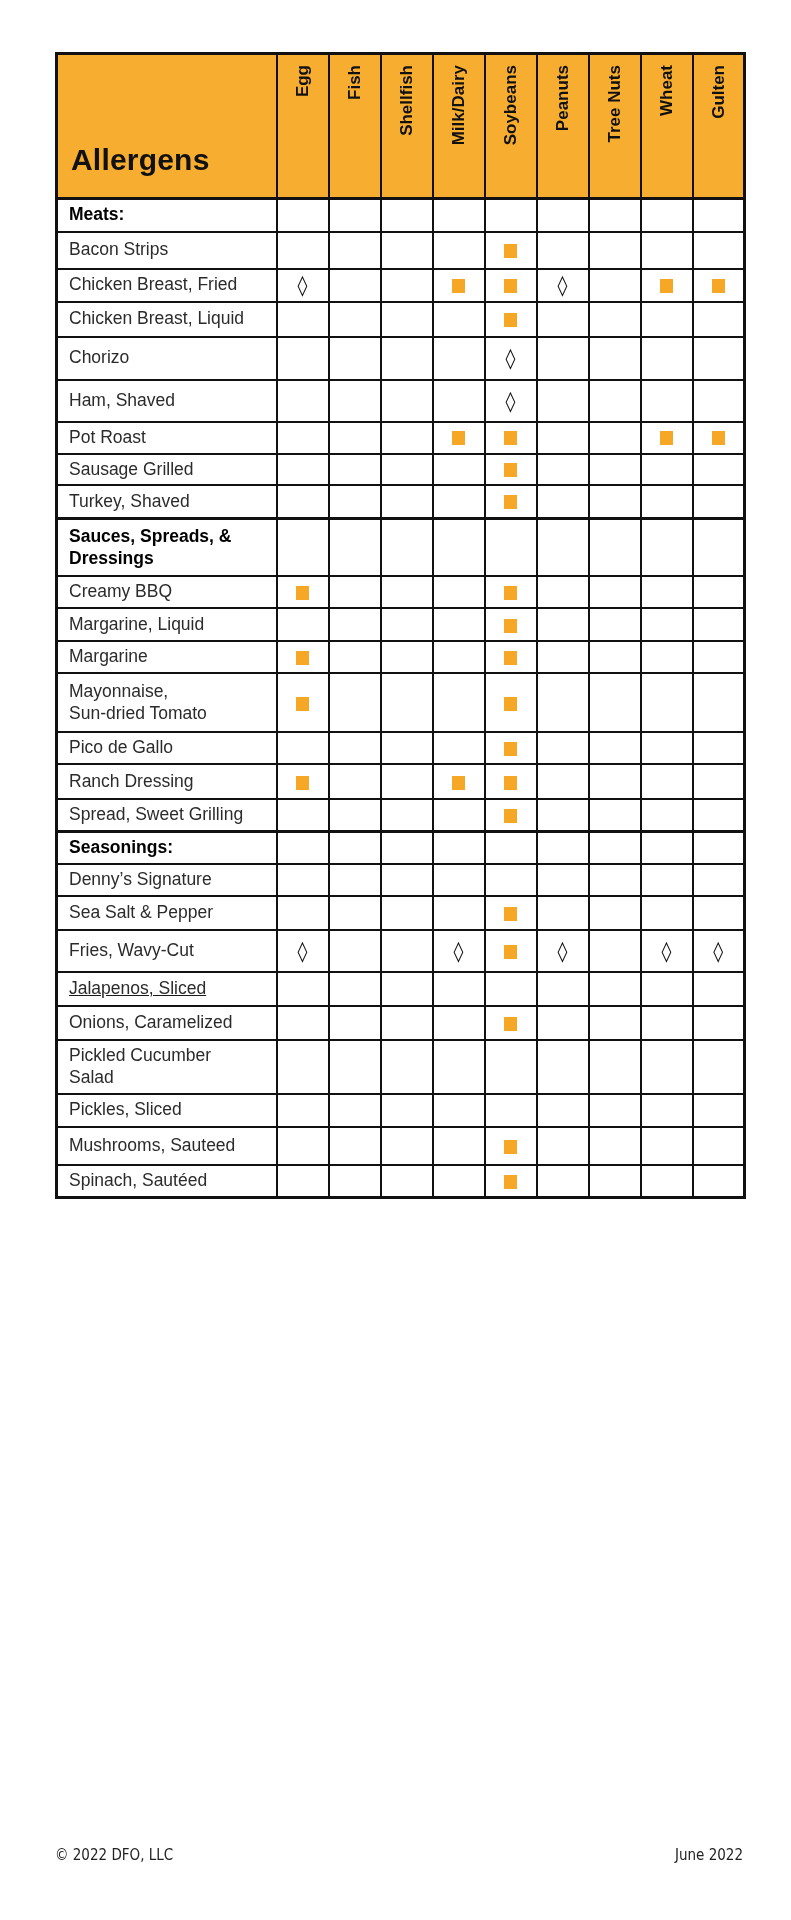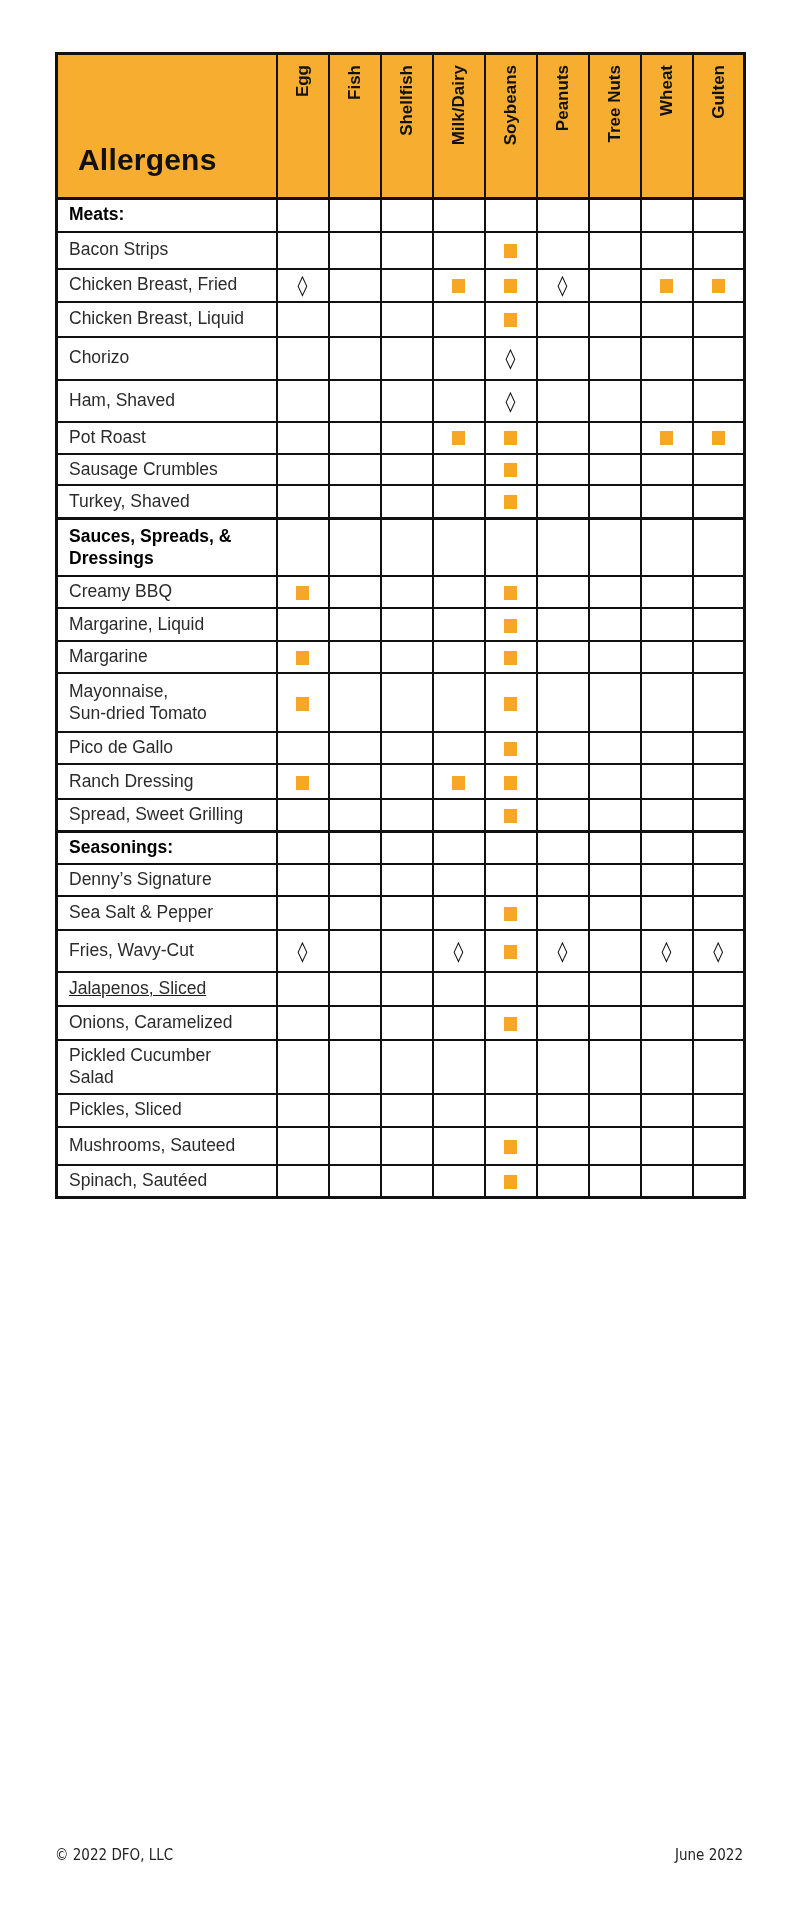--- a/index.html
+++ b/index.html
@@ -16,21 +16,21 @@
   .allergen-table th, .allergen-table td {
     border:2px solid #111; padding:0; overflow:hidden;
   }
   thead th {
     background:#F7AD2F;
     border-bottom:4px solid #111;
     height:122px;
   }
   th.title-cell {
     text-align:left; vertical-align:bottom;
-    padding:0 0 20px 20px;
+    padding:0 0 20px 13px;
     font-size:30px; font-weight:bold; letter-spacing:0.2px; color:#111;
   }
   th.col-head { vertical-align:top; text-align:center; padding-top:10px; }
   th.col-head .rot {
     display:inline-block;
     writing-mode:vertical-rl;
     transform:rotate(180deg);
     font-size:17px; font-weight:bold; color:#111;
     white-space:nowrap; line-height:1;
   }
@@ -164,21 +164,21 @@
         <td></td>
         <td></td>
         <td><span class="square-mark" style="background: rgb(246, 167, 37);"></span></td>
         <td><span class="square-mark" style="background: rgb(246, 167, 37);"></span></td>
         <td></td>
         <td></td>
         <td><span class="square-mark" style="background: rgb(246, 167, 37);"></span></td>
         <td><span class="square-mark" style="background: rgb(246, 167, 37);"></span></td>
       </tr>
       <tr class="item" style="height: 30px;">
-        <td class="label-cell">Sausage Crumbles</td>
+        <td class="label-cell">Sausage Grilled</td>
         <td></td>
         <td></td>
         <td></td>
         <td></td>
         <td><span class="square-mark" style="background: rgb(246, 167, 37);"></span></td>
         <td></td>
         <td></td>
         <td></td>
         <td></td>
       </tr>

